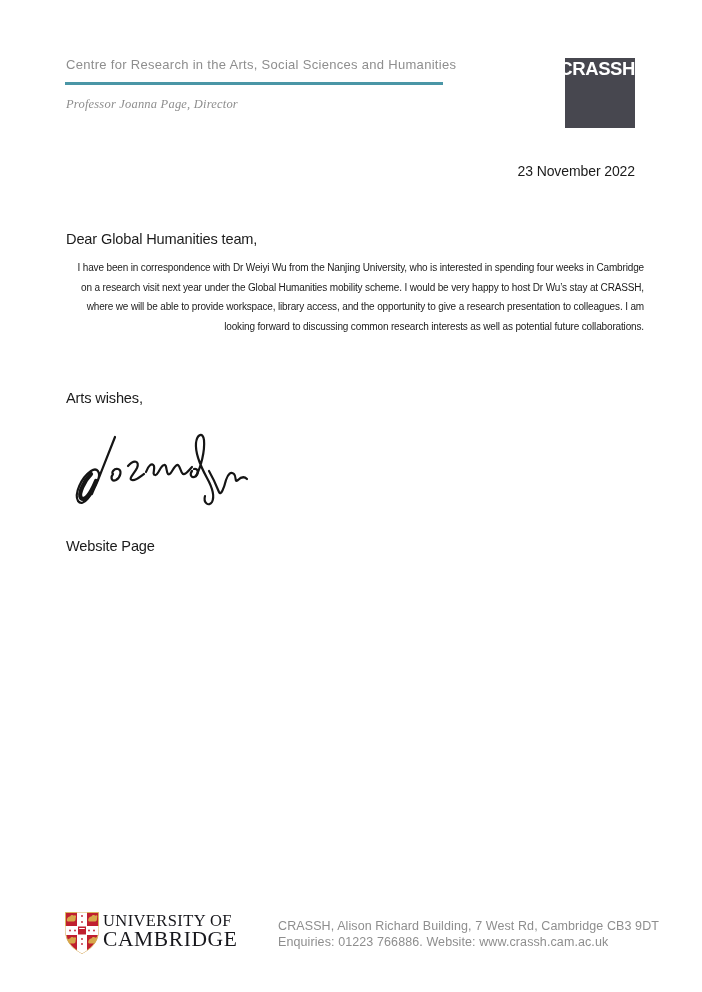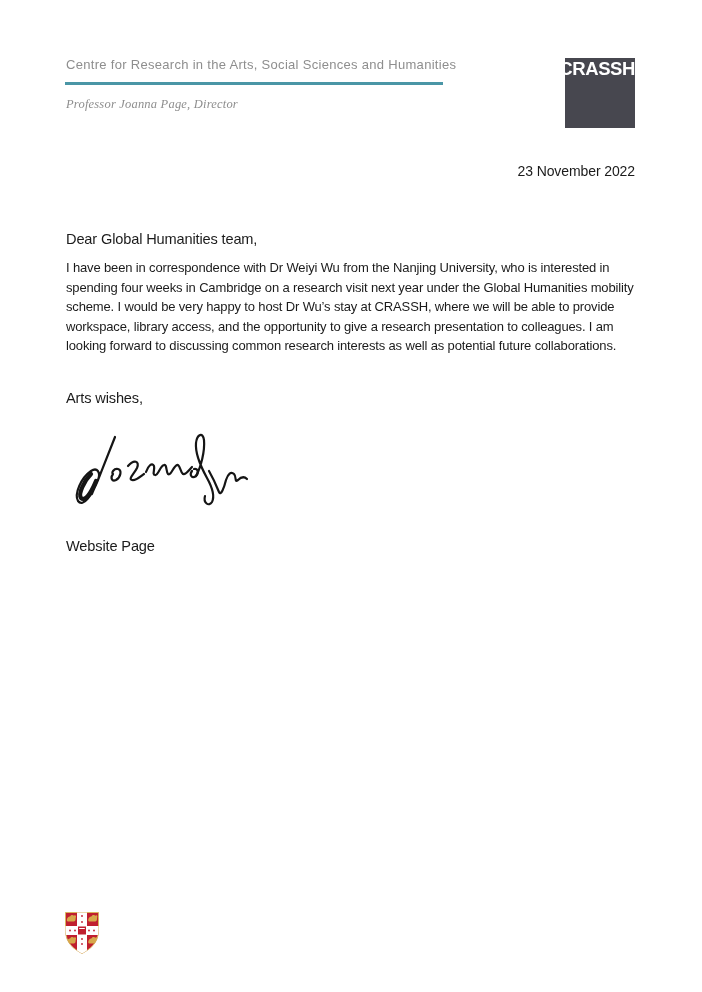--- a/index.html
+++ b/index.html
@@ -60,24 +60,24 @@
     letter-spacing: -0.1px;
   }
   .salutation {
     left: 66px; top: 231px;
     font-size: 14.6px;
     letter-spacing: -0.15px;
   }
   .body-par {
     left: 66px; top: 258px;
     width: 578px;
-    font-size: 13px;
+    font-size: 10px;
     letter-spacing: -0.15px;
     line-height: 19.5px;
-    text-align: left;
+    text-align: right;
   }
   .closing {
     left: 66px; top: 390px;
     font-size: 14.6px;
     letter-spacing: -0.15px;
   }
   .signature-wrap {
     left: 68px; top: 423px;
     width: 184px; height: 96px;
   }
@@ -181,15 +181,23 @@
         <rect x="15.2" y="17" width="5.6" height="1" fill="#ffffff"></rect>
 
         <use href="#lion" x="7.3" y="8"></use>
         <use href="#lion" x="28.7" y="8"></use>
         <use href="#lion" x="7.3" y="30"></use>
         <use href="#lion" x="28.7" y="30"></use>
       </g>
     </svg>
   </div>
 
-
+  <div class="abs univ-text">
+    <div class="univ-line1">UNIVERSITY OF</div>
+    <div class="univ-line2">CAMBRIDGE</div>
+  </div>
+
+  <div class="abs footer-address">
+    <div>CRASSH, Alison Richard Building, 7 West Rd, Cambridge CB3 9DT</div>
+    <div>Enquiries: 01223 766886. Website: www.crassh.cam.ac.uk</div>
+  </div>
 
 </div>
 
 </body></html>

